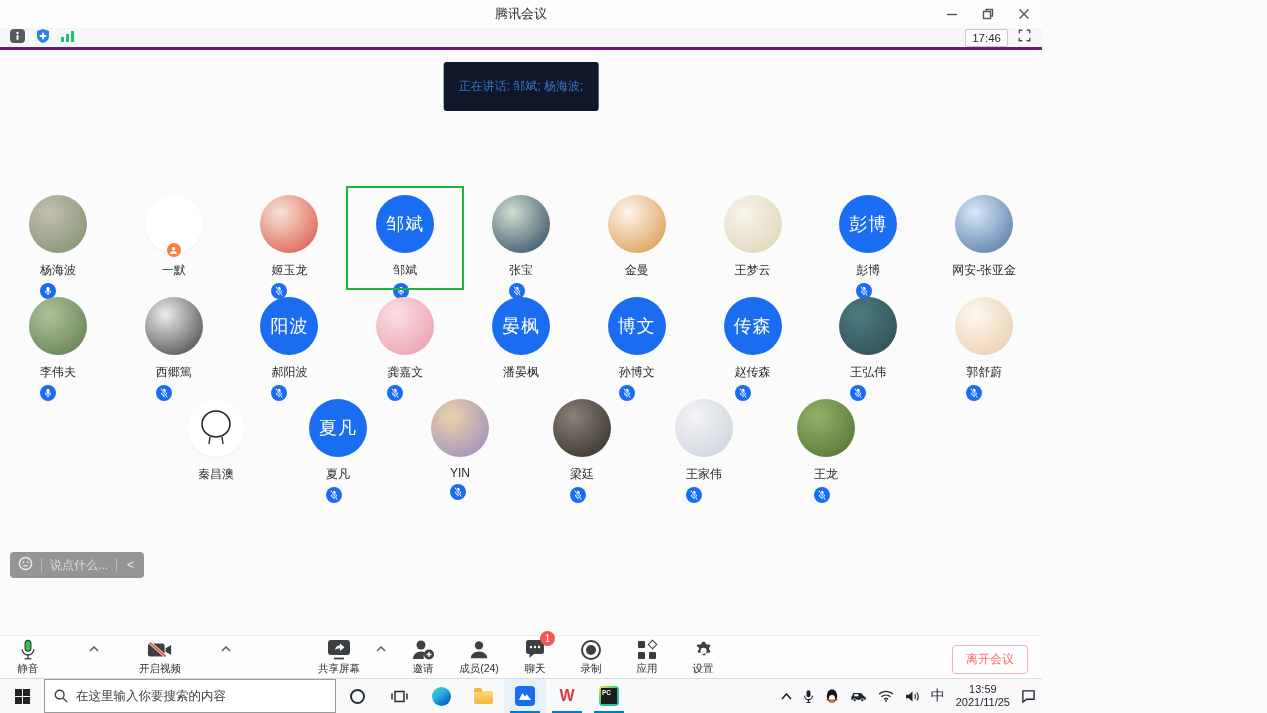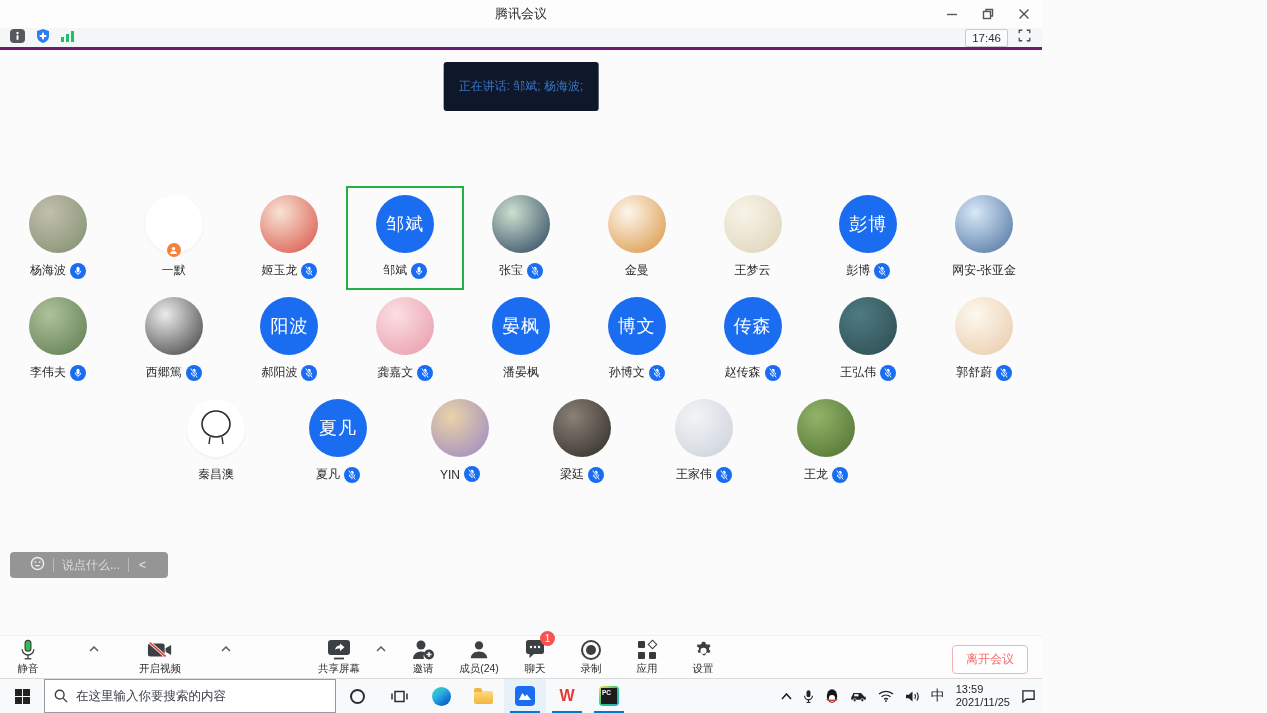--- a/index.html
+++ b/index.html
@@ -27,26 +27,26 @@
   .grid { position:absolute; top:137px; left:0; right:0; }
   .grid-row { display:flex; justify-content:center; }
   .tile { width:122px; height:102px; display:flex; flex-direction:column; align-items:center; padding-top:8px; cursor:default; }
   .tile.active { outline:2px solid #21b342; outline-offset:-1px; }
   .avatar-wrap { position:relative; width:58px; height:58px; }
   .avatar { width:58px; height:58px; border-radius:50%; overflow:hidden; }
   .avatar.text { background:#1a6df0; color:#fff; display:flex; align-items:center; justify-content:center; font-size:18px; letter-spacing:1px; }
   .avatar.blank { background:#ffffff; box-shadow:0 1px 3px rgba(0,0,0,.06); }
   .avatar.sketch { background:#ffffff; box-shadow:0 1px 3px rgba(0,0,0,.06); display:flex; align-items:center; justify-content:center; }
   .presence-badge { position:absolute; left:50%; transform:translateX(-50%); bottom:-4px; width:14px; height:14px; border-radius:50%; background:#f5813a; display:flex; align-items:center; justify-content:center; }
-  .name-row { margin-top:9px; display:flex; align-items:flex-end; gap:4px; }
+  .name-row { margin-top:9px; display:flex; align-items:flex-start; gap:4px;flex-direction:column; }
   .pname { font-size:12px; color:#2b2b2b; white-space:nowrap; }
   .mic { width:16px; height:16px; border-radius:50%; background:#1a6df0; display:inline-flex; align-items:center; justify-content:center; }
   .mic svg { width:12px; height:12px; }
 
-  .chat-bubble { position:absolute; left:10px; top:502px; height:26px; background:rgba(130,130,130,.85); border-radius:4px; display:flex; align-items:center; padding:0 20px; gap:8px; color:#e2e2e2; }
+  .chat-bubble { position:absolute; left:10px; top:502px; height:26px; background:rgba(130,130,130,.85); border-radius:4px; display:flex; align-items:center; padding:0 8px; gap:8px; color:#e2e2e2; }
   .chat-divider { width:1px; height:14px; background:rgba(255,255,255,.35); }
   .chat-placeholder { font-size:12px; color:#dcdcdc; }
   .chat-collapse { font-size:12px; color:#e8e8e8; padding:0 2px; cursor:pointer; }
 
   
   .toolbar { height:43px; background:#fdfdfe; border-top:1px solid #f0f0f1; position:relative; flex:0 0 auto; }
   .tb-group-left { position:absolute; left:6px; bottom:2px; display:flex; align-items:flex-end;gap:36px; }
   .tb-group-center { position:absolute; left:50%; transform:translateX(-50%); bottom:2px; display:flex; align-items:flex-end; gap:12px; }
   .tb-item { display:flex; flex-direction:column; align-items:center; min-width:44px; cursor:pointer; position:relative; }
   .tb-icon { height:23px; display:flex; align-items:center; justify-content:center; position:relative; }
@@ -73,21 +73,21 @@
   .edge-ball { width:19px; height:19px; border-radius:50%; background:linear-gradient(140deg,#45d6a3 0%,#2bb3e2 38%,#1173d3 72%,#0b50a8 100%); }
   .folder { width:19px; height:13px; background:linear-gradient(#ffd97a,#f2b63e); border-radius:2px; position:relative; margin-top:3px; }
   .folder::before { content:""; position:absolute; top:-3px; left:0; width:8px; height:4px; background:#f2b63e; border-radius:2px 2px 0 0; }
   .meet-icon { width:20px; height:20px; border-radius:4px; background:#1a6df0; display:flex; align-items:center; justify-content:center; }
   .wps-w { font-size:16px; font-weight:900; color:#e23c32; line-height:16px; }
   .pc-outer { width:20px; height:20px; border-radius:4px; background:linear-gradient(135deg,#f7e14b,#28c87a,#1fb0e0); display:flex; align-items:center; justify-content:center; }
   .pc-inner { width:16px; height:16px; background:#1c1c1c; color:#fff; font-size:6.5px; font-weight:bold; padding:1px; line-height:7px; }
   .tray { margin-left:auto; display:flex; align-items:center; gap:11px; padding-right:6px; }
   .tray-item { display:flex; align-items:center; justify-content:center; cursor:pointer; }
   .ime { font-size:14px; color:#1f2327; }
-  .clock { text-align:left; font-size:11px; color:#1f2327; line-height:13px; cursor:default; }
+  .clock { text-align:center; font-size:11px; color:#1f2327; line-height:13px; cursor:default; }
 </style>
 </head>
 <body>
 
 <div class="window">
 
   <div class="titlebar">
     <div class="title">腾讯会议</div>
     <div class="win-controls">
       <div class="win-btn">

